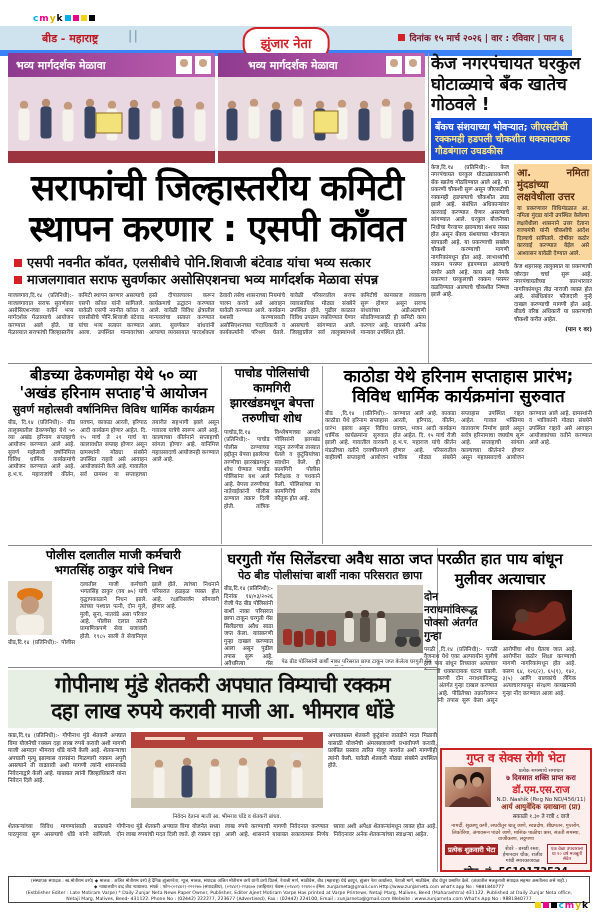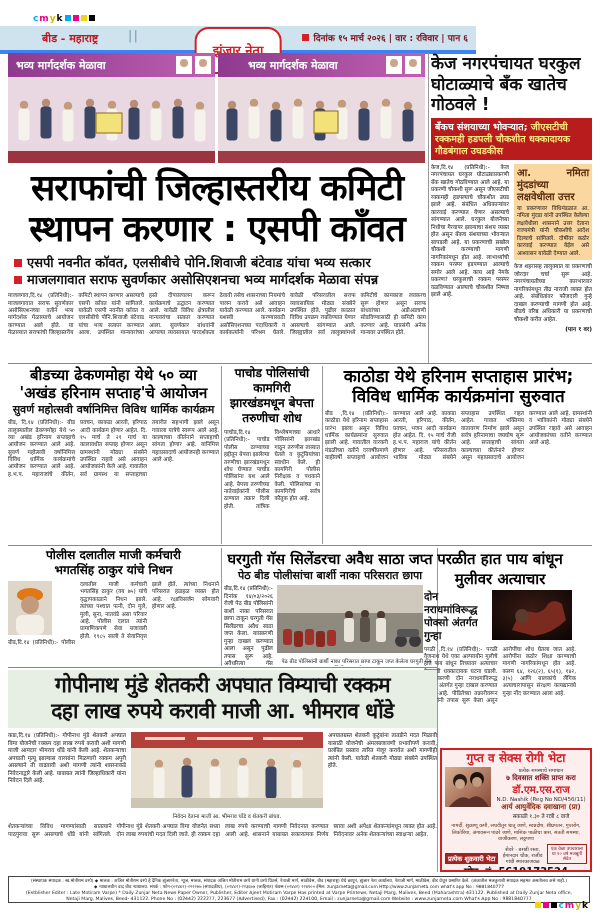--- a/index.html
+++ b/index.html
@@ -6,46 +6,46 @@
   .page{position:relative;width:600px;height:916px;background:#ffffff;margin:0 auto;
         font-family:"DejaVu Sans",sans-serif;color:#111;overflow:hidden;}
   
   .cmyk{position:absolute;font-size:9px;font-weight:bold;display:flex;align-items:center;gap:1px;}
   .cmyk .c{color:#00aeef}.cmyk .m{color:#ec008c}.cmyk .y{color:#d9b800}.cmyk .k{color:#000}
   .cmyk i{display:inline-block;width:6px;height:6px;margin-left:1px}
   .cmyk .sqc{background:#00aeef}.cmyk .sqm{background:#ec008c}.cmyk .sqy{background:#f2d40e}.cmyk .sqk{background:#000}
   .cmyk-top{top:13px;left:33px}
   .cmyk-bot{bottom:6px;right:12px}
   
-  .masthead{position:absolute;left:0;top:26px;width:476px;height:24px;background:#cfe3ee;
-            border-bottom:4px solid #3b82f6;text-align:right;}
+  .masthead{position:absolute;left:0;top:26px;width:572px;height:24px;background:#cfe3ee;
+            border-bottom:6px solid #3b82f6;text-align:right;}
   .mh-region{position:absolute;left:42px;top:4px;font-size:11px;font-weight:bold;color:#c01822;}
   .mh-bars{position:absolute;left:128px;top:3px;font-size:12px;color:#8aa7b8;font-weight:bold;letter-spacing:1px}
   .mh-title{position:absolute;left:50%;top:1px;transform:translateX(-50%);background:#fff;
-            border:2px solid #d42027;border-radius:14px;padding:12px 16px;font-size:13px;
+            border:2px solid #d42027;border-radius:14px;padding:5px 16px;font-size:13px;
             font-weight:bold;color:#d42027;line-height:19px;}
   .mh-date{position:absolute;right:8px;top:5px;font-size:9px;font-weight:bold;color:#7a1020;
            display:flex;align-items:center;gap:4px}
   .mh-date i{display:inline-block;width:7px;height:7px;background:#d42027}
   
   .sec{position:absolute;overflow:hidden;}
   .cols{font-size:5.6px;line-height:1.32;text-align:justify;color:#222;column-gap:5px;overflow:hidden}
   .hl{font-weight:bold;color:#000;text-align:center;}
   .vline{position:absolute;width:1px;background:#999}
   .hline{position:absolute;height:1px;background:#888}
   
   .lead-photos{display:flex;gap:3px}
   .lead-hl{font-size:36px;line-height:1.15;letter-spacing:-1px;margin-top:4px}
   .bullets{margin-top:5px}
   .bullet{display:flex;gap:5px;font-size:13px;font-weight:bold;line-height:1.25;margin:1px 0 0 6px}
   .bullet i{flex:0 0 auto;width:8px;height:8px;background:#d42027;margin-top:4px}
   .lead-body{margin-top:4px;height:70px;column-count:6}
   
   .kaij-hl{font-size:17px;line-height:1.22;text-align:left}
-  .kaij-black{background:#b91c1c;padding:3px 4px;margin-top:3px;font-size:9.5px;font-weight:bold;line-height:1.25}
+  .kaij-black{background:#1d4ed8;padding:3px 4px;margin-top:3px;font-size:9.5px;font-weight:bold;line-height:1.25}
   .kaij-black .w{color:#fff}.kaij-black .ylw{color:#ffe680}
   .kaij-body{display:flex;gap:5px;margin-top:4px;height:206px}
   .kaij-col{flex:1;font-size:5.6px;line-height:1.34;text-align:justify}
   .obox{background:#fbd7a0;padding:3px;margin-bottom:3px}
   .obox-t{font-size:10px;font-weight:bold;color:#5a2c10;line-height:1.2;margin-bottom:2px}
   .obox-x{font-size:5.6px;line-height:1.34;text-align:justify}
   .cont{font-size:6px;font-weight:bold;text-align:right;margin-top:2px}
   
   .hl15{font-size:15px;line-height:1.2}
   .hl12{font-size:12px;line-height:1.25}
@@ -73,21 +73,21 @@
   .ad-title{color:#d42027;font-size:12px;font-weight:bold;line-height:1.1}
   .ad-row{display:flex;gap:4px;margin-top:2px;align-items:flex-start}
   .ad-right{flex:1}
   .ad-s1{font-size:5px;color:#333}
   .ad-s2{font-size:7px;font-weight:bold;color:#7a1020}
   .ad-doc{font-size:10px;font-weight:bold;color:#d42027}
   .ad-reg{font-size:5.5px;color:#333}
   .ad-clinic{font-size:7px;font-weight:bold;color:#8a2a10}
   .ad-time{font-size:5.5px;color:#222;margin-top:1px}
   .ad-ail{font-size:5px;line-height:1.3;color:#5a2c10;margin-top:2px}
-  .ad-foot{display:flex;align-items:flex-end;gap:3px;margin-top:2px}
+  .ad-foot{display:flex;align-items:flex-start;gap:3px;margin-top:2px}
   .ad-visit{background:#a22222;color:#fff;font-size:6.5px;font-weight:bold;padding:1px 3px}
   .ad-badge{border:1px solid #a22222;color:#7a1020;font-size:4.5px;line-height:1.2;padding:1px 2px;width:34px}
   .ad-addr{font-size:5px;color:#333;margin-top:1px}
   .ad-phone{font-size:10px;font-weight:bold;color:#111}
   
   .footer{position:absolute;left:8px;top:876px;width:582px;height:27px;border:1px solid #444;
           box-sizing:border-box;padding:1px 3px;text-align:center;overflow:hidden}
   .f-mr{font-size:4.4px;line-height:1.35;color:#222}
   .f-en{font-size:4.6px;line-height:1.35;color:#222}
 </style>

